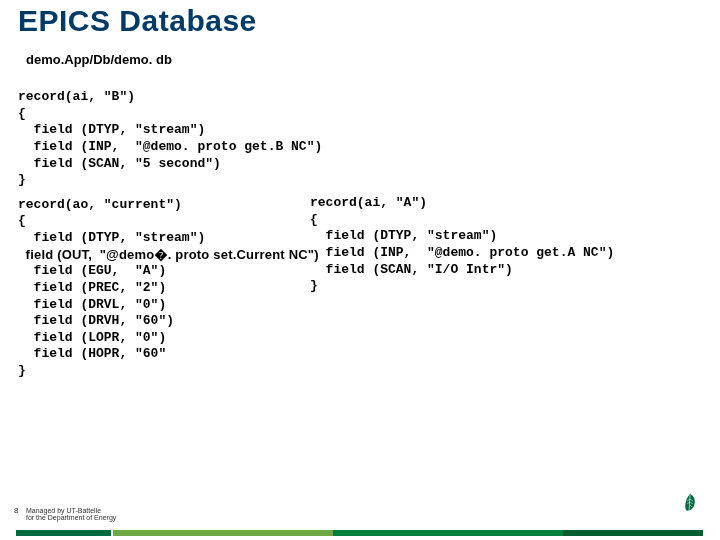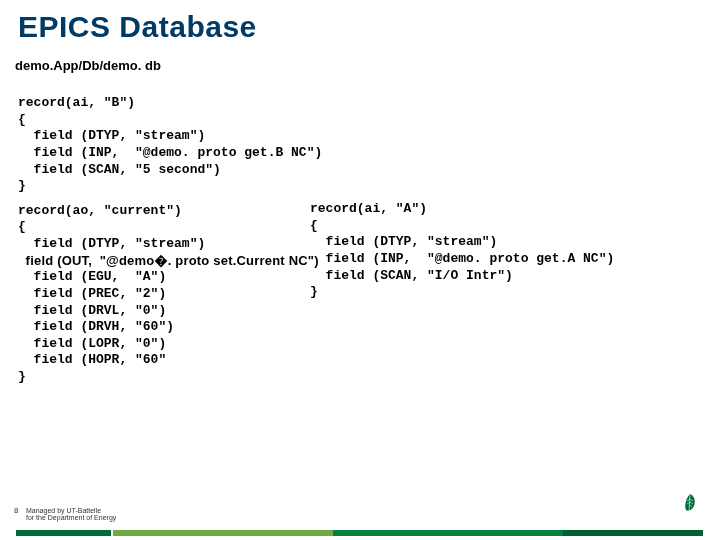--- a/index.html
+++ b/index.html
@@ -10,28 +10,28 @@
     font-family: Arial, Helvetica, sans-serif;
     position: relative;
     overflow: hidden;
   }
   .title {
     font-family: Impact, "Arial Black", sans-serif;
     font-size: 30px;
     font-weight: 700;
     color: #003a66;
     letter-spacing: 0.5px;
-    padding: 10px 0 0 18px;
+    padding: 4px 0 0 18px;
   }
   .subtitle {
     font-family: Arial, sans-serif;
     font-size: 13px;
     font-weight: 700;
     color: #000;
-    padding: 14px 0 0 15px;
+    padding: 14px 0 0 26px;
   }
   .code-area {
     position: relative;
     padding: 22px 0 0 18px;
     font-family: "Courier New", Courier, monospace;
     font-size: 13px;
     font-weight: bold;
     color: #000;
     line-height: 1.28;
   }

